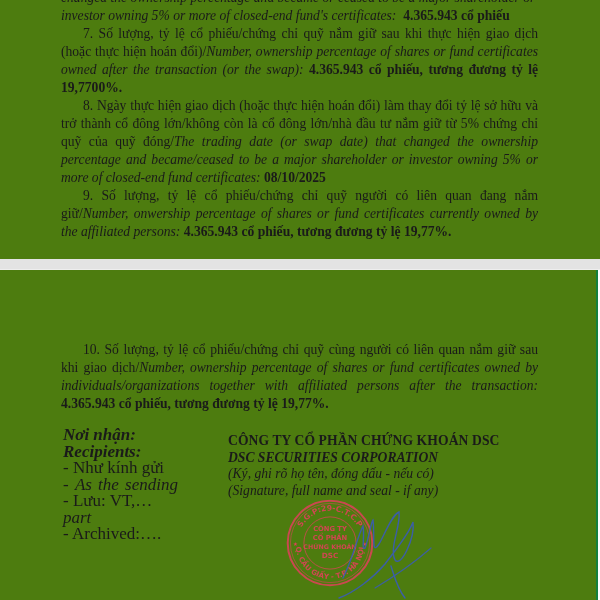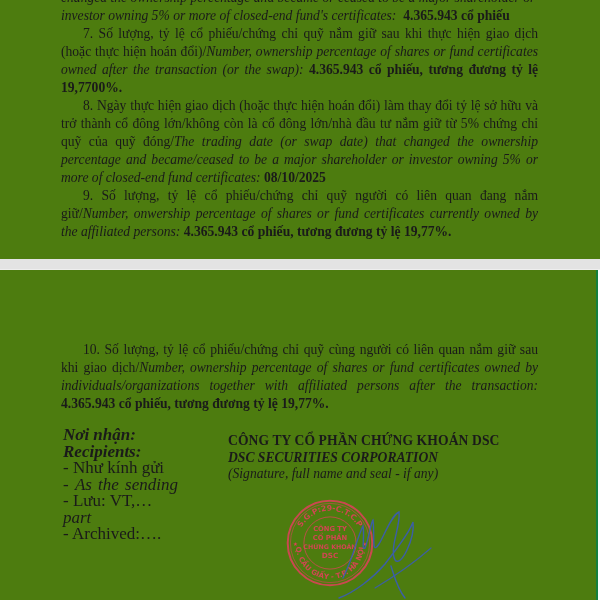--- a/index.html
+++ b/index.html
@@ -130,20 +130,21 @@
       <span>sending</span>
     </span>
     <span class="r-line">- Lưu: VT,…</span>
     <span class="r-line it">part</span>
     <span class="r-line">- Archived:….</span>
   </div>
 
   <div id="company">
     <div class="c-name">CÔNG TY CỔ PHẦN CHỨNG KHOÁN DSC</div>
     <div class="c-en">DSC SECURITIES CORPORATION</div>
+    <div class="c-note">(Ký, ghi rõ họ tên, đóng dấu - nếu có)</div>
     <div class="c-note">(Signature, full name and seal - if any)</div>
   </div>
 
   <svg id="seal" viewBox="0 0 100 100">
     <defs>
       <path id="arcTop" d="M 14 50 A 36 36 0 0 1 86 50"></path>
       <path id="arcBot" d="M 12 52 A 38 38 0 0 0 88 52"></path>
     </defs>
     <circle cx="50" cy="50" r="47" fill="none" stroke="#e0405a" stroke-width="2.2" opacity="0.85"></circle>
     <circle cx="50" cy="50" r="44" fill="none" stroke="#e0405a" stroke-width="0.8" opacity="0.8"></circle>

